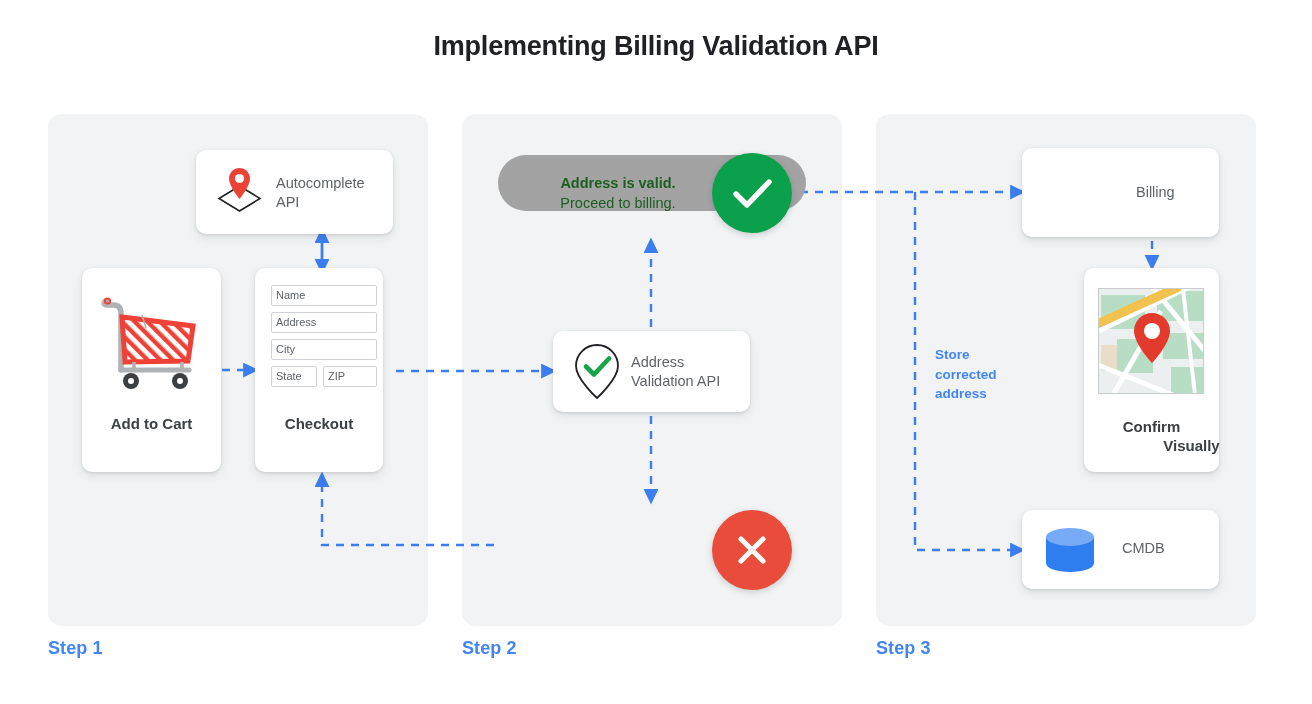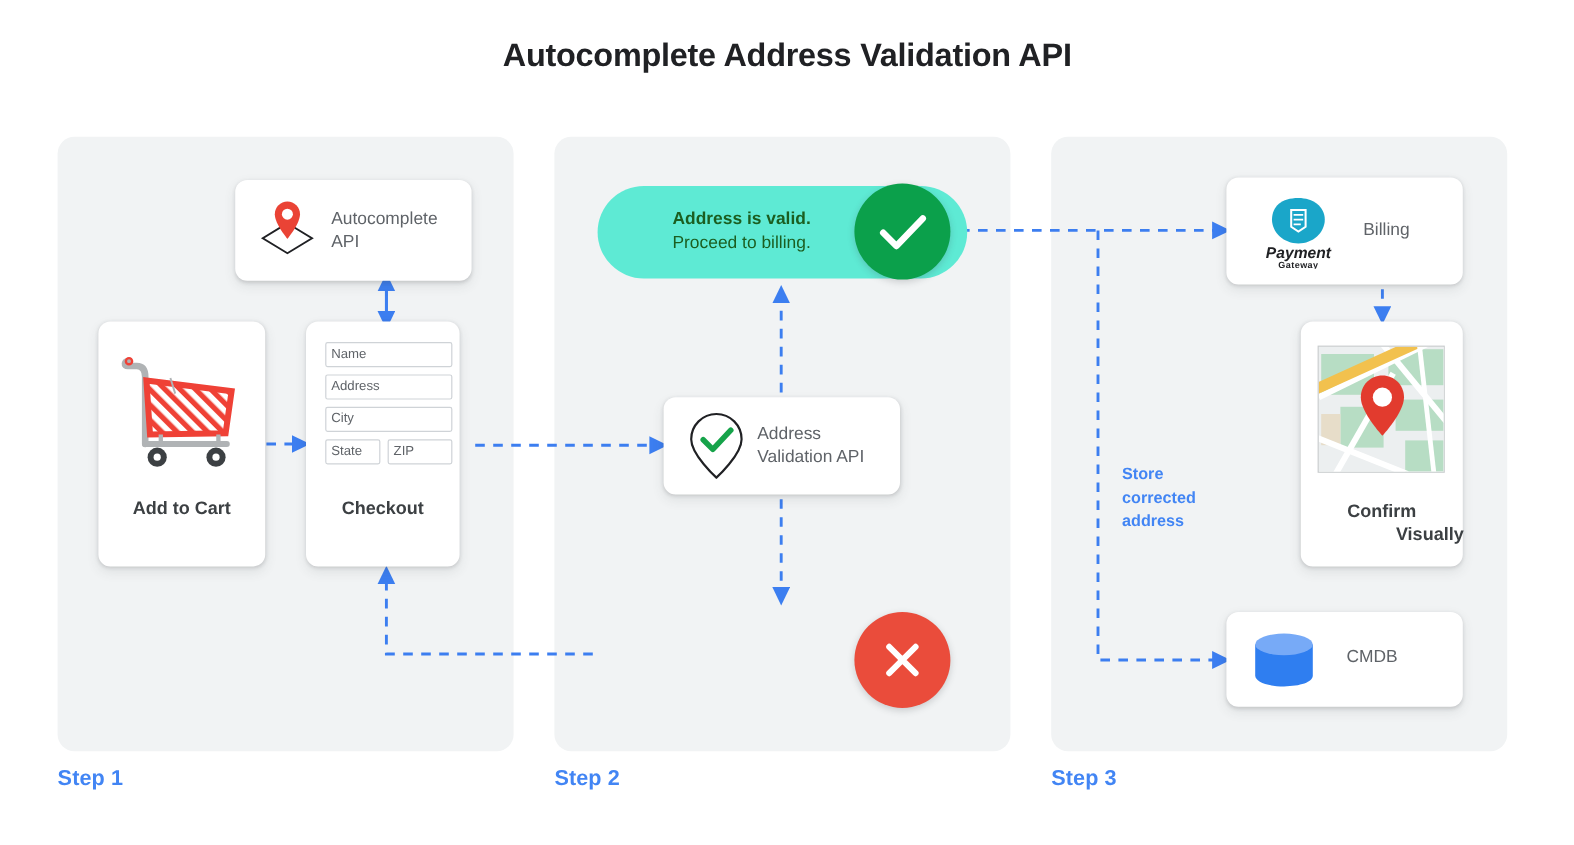--- a/index.html
+++ b/index.html
@@ -118,22 +118,22 @@
   #card-validation { left: 553px; top: 331px; width: 197px; height: 81px; }
   #validation-icon { position: absolute; left: 19px; top: 12px; width: 50px; height: 57px; }
   #validation-label { left: 78px; top: 22px; width: 110px; }
 
   
   .pill {
     position: absolute;
     border-radius: 48px;
   }
   #pill-valid {
-    left: 498px; top: 155px; width: 308px; height: 77px;
-    background: #5eead4;
+    left: 498px; top: 155px; width: 308px; height: 56px;
+    background: #a3a3a3;
   }
   #pill-invalid {
     left: 498px; top: 507px; width: 308px; height: 86px;
     background: #f8cfcb;
   }
   .pill-text {
     position: absolute;
     text-align: center;
     font-size: 14.5px;
     line-height: 19.5px;
@@ -179,37 +179,36 @@
   #cmdb-label { left: 100px; top: 29px; }
 
   
   #store-note {
     position: absolute;
     left: 935px; top: 345px; width: 90px;
     font-size: 13.5px;
     font-weight: bold;
     line-height: 19.5px;
     color: #4285f4;
-    margin-top: 40px;
   }
 
   
   #connectors {
     position: absolute;
     left: 0; top: 0;
     width: 1312px; height: 704px;
     pointer-events: none;
   }
 </style>
 </head>
 <body>
 
 <div id="stage">
 
-  <div id="page-title">Autocomplete Address Validation API</div>
+  <div id="page-title">Implementing Billing Validation API</div>
 
   <div class="step-panel" id="panel-1"></div>
   <div class="step-panel" id="panel-2"></div>
   <div class="step-panel" id="panel-3"></div>
 
   <svg id="connectors" viewBox="0 0 1312 704" width="1312" height="704" xmlns="http://www.w3.org/2000/svg">
     <defs>
       <marker id="arrowhead" markerWidth="7" markerHeight="7" refX="1.2" refY="3.1" orient="auto" markerUnits="strokeWidth">
         <path d="M0,0 L6.4,3.1 L0,6.2 z" fill="#3c7ef0"></path>
       </marker>
@@ -315,29 +314,20 @@
     </div>
   </div>
 
   <div class="status-circle" id="circle-invalid">
     <svg viewBox="0 0 80 80" width="80" height="80" xmlns="http://www.w3.org/2000/svg">
       <path d="M29 29 L51 51 M51 29 L29 51" fill="none" stroke="#ffffff" stroke-width="5" stroke-linecap="round"></path>
     </svg>
   </div>
 
   <div class="card" id="card-billing">
-    <div id="payment-logo">
-      <svg viewBox="0 0 88 62" width="88" height="62" xmlns="http://www.w3.org/2000/svg">
-        <path d="M44 3 C56 3 66 10 66 21 C66 32 56 41 44 41 C32 41 22 32 22 21 C22 10 30 3 44 3 Z" fill="#1aa6c9"></path>
-        <path d="M38 13 L50 13 L50 27 L44 31 L38 27 Z" fill="none" stroke="#ffffff" stroke-width="1.7"></path>
-        <path d="M40 17 L48 17 M40 21 L48 21 M40 25 L46 25" stroke="#ffffff" stroke-width="1.4"></path>
-        <text x="44" y="53" font-family="Liberation Sans, sans-serif" font-size="13" font-weight="bold" font-style="italic" fill="#202124" text-anchor="middle">Payment</text>
-        <text x="44" y="61" font-family="Liberation Sans, sans-serif" font-size="7.5" font-weight="bold" fill="#202124" text-anchor="middle" letter-spacing="0.4">Gateway</text>
-      </svg>
-    </div>
     <div class="node-label" id="billing-label">Billing</div>
   </div>
 
   <div class="card" id="card-confirm">
     <div id="map-thumb">
       <svg viewBox="0 0 106 106" width="106" height="106" xmlns="http://www.w3.org/2000/svg">
         <rect width="106" height="106" fill="#eceff0"></rect>
         <rect x="2" y="6" width="44" height="34" fill="#b7ddc4"></rect>
         <rect x="58" y="2" width="46" height="30" fill="#b7ddc4"></rect>
         <rect x="18" y="50" width="36" height="34" fill="#b7ddc4"></rect>

